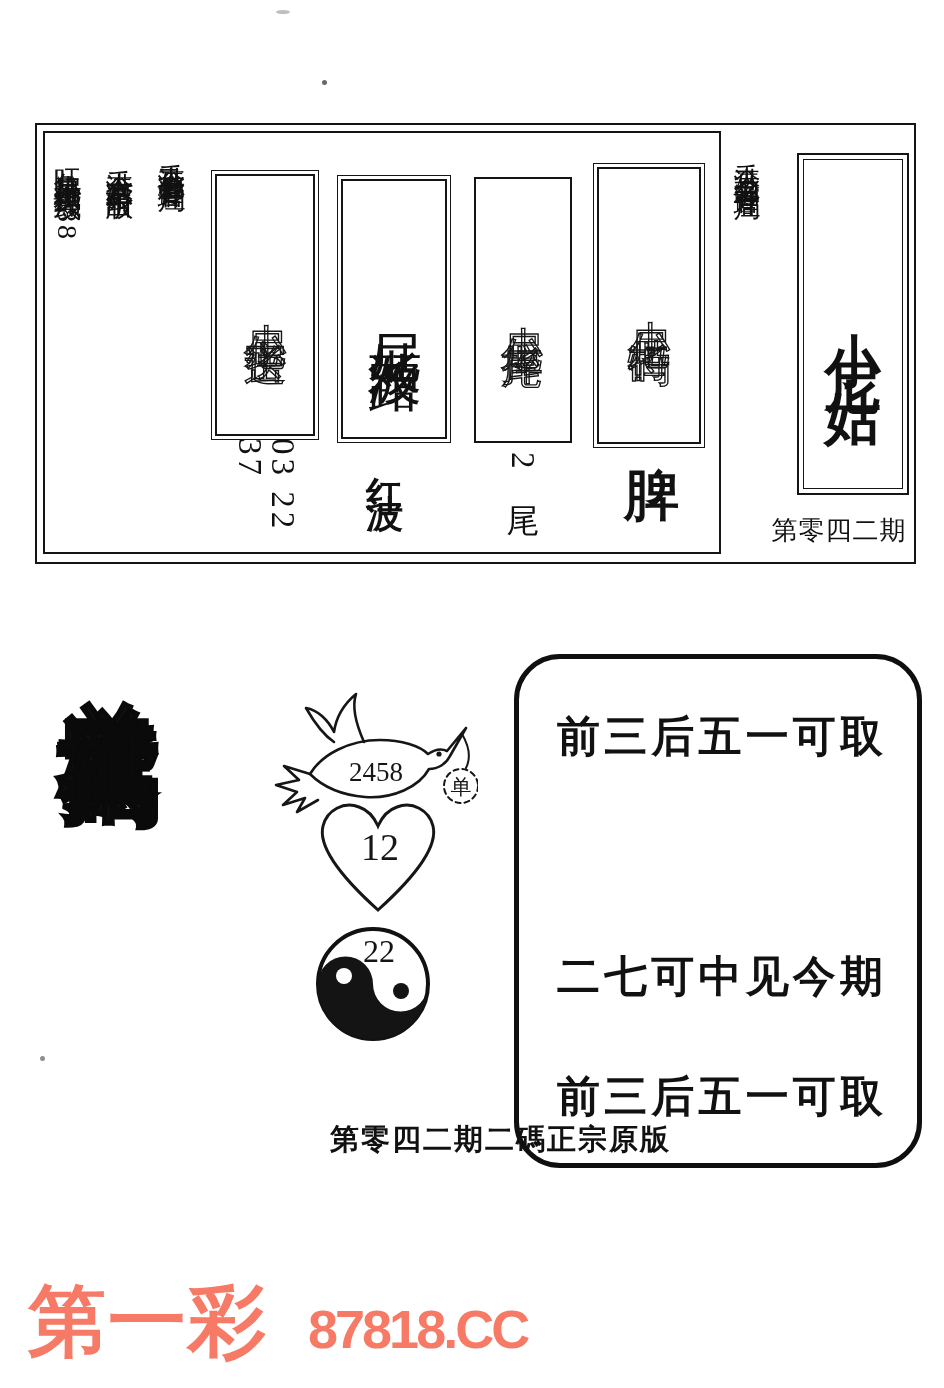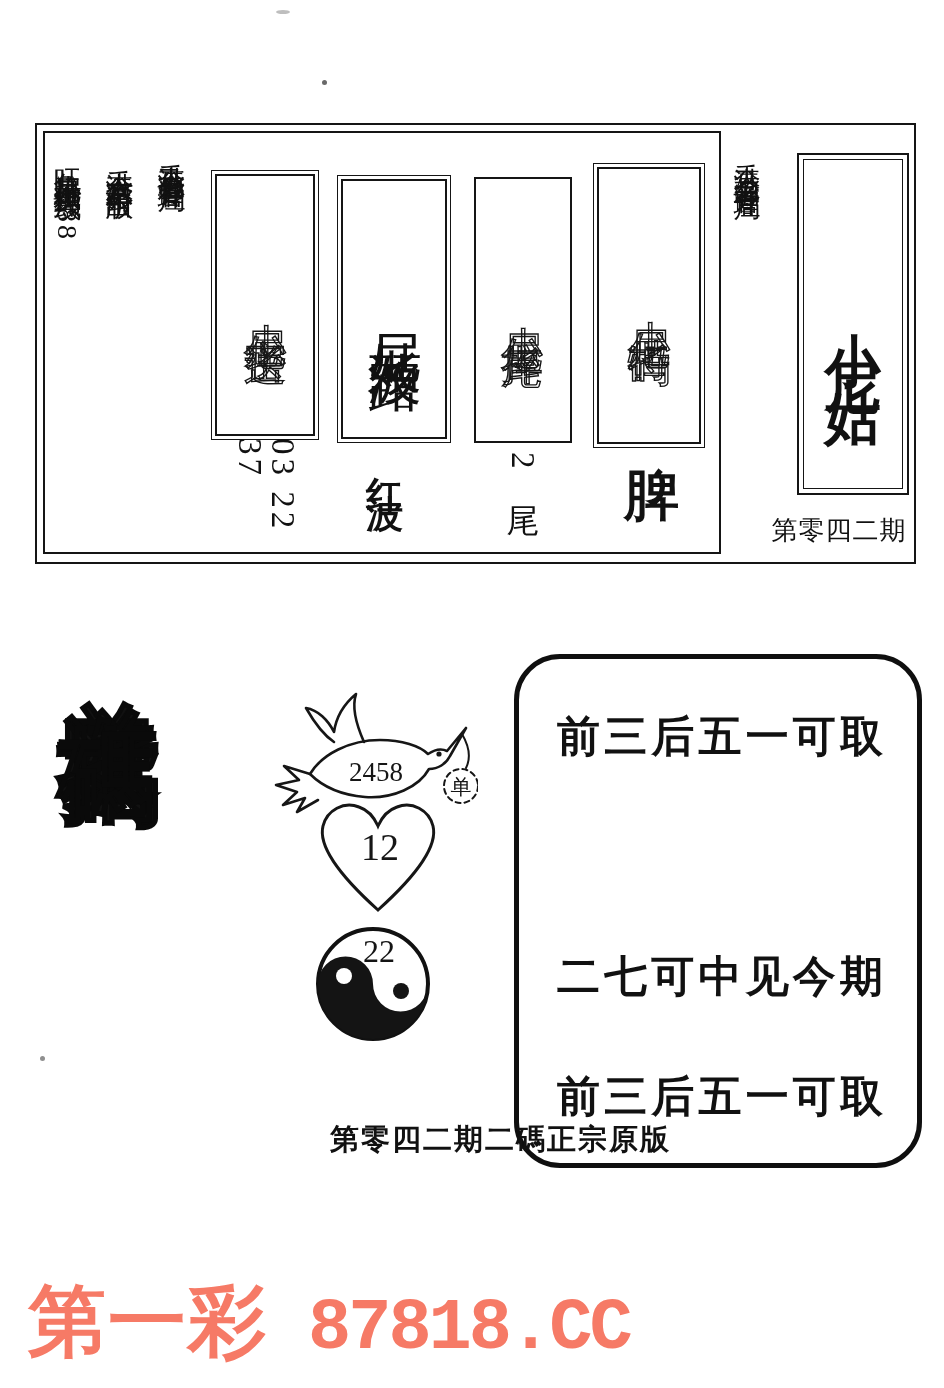--- a/index.html
+++ b/index.html
@@ -54,21 +54,21 @@
     text-align:justify;text-align-last:justify;white-space:nowrap;
   }
   .vl0{top:56px;} .vl1{top:176px;} .vl2{top:296px;} .vl3{top:416px;}
   .caption{left:330px;top:1120px;font-size:29px;font-weight:700;letter-spacing:2px;}
   
   .footer{
     left:8px;top:1282px;display:flex;align-items:baseline;gap:40px;
     font-family:"Liberation Sans","DejaVu Sans",sans-serif;font-weight:800;color:#f67a66;line-height:1;margin-left:20px;
   }
   .footer .cjk{font-size:78px;letter-spacing:2px;}
-  .footer .url{font-size:72px;letter-spacing:-3px;font-family:Liberation Mono, monospace;}
+  .footer .url{font-size:54px;letter-spacing:-3px;}
   .speck{position:absolute;background:#444;border-radius:50%;}
   svg text{font-family:"Liberation Serif","DejaVu Serif",serif;}
 </style>
 </head>
 <body>
 
 <div id="page">
 
   <div class="speck abs" style="left:276px;top:10px;width:14px;height:4px;opacity:.35;"></div>
   <div class="speck abs" style="left:322px;top:80px;width:5px;height:5px;opacity:.8;"></div>

